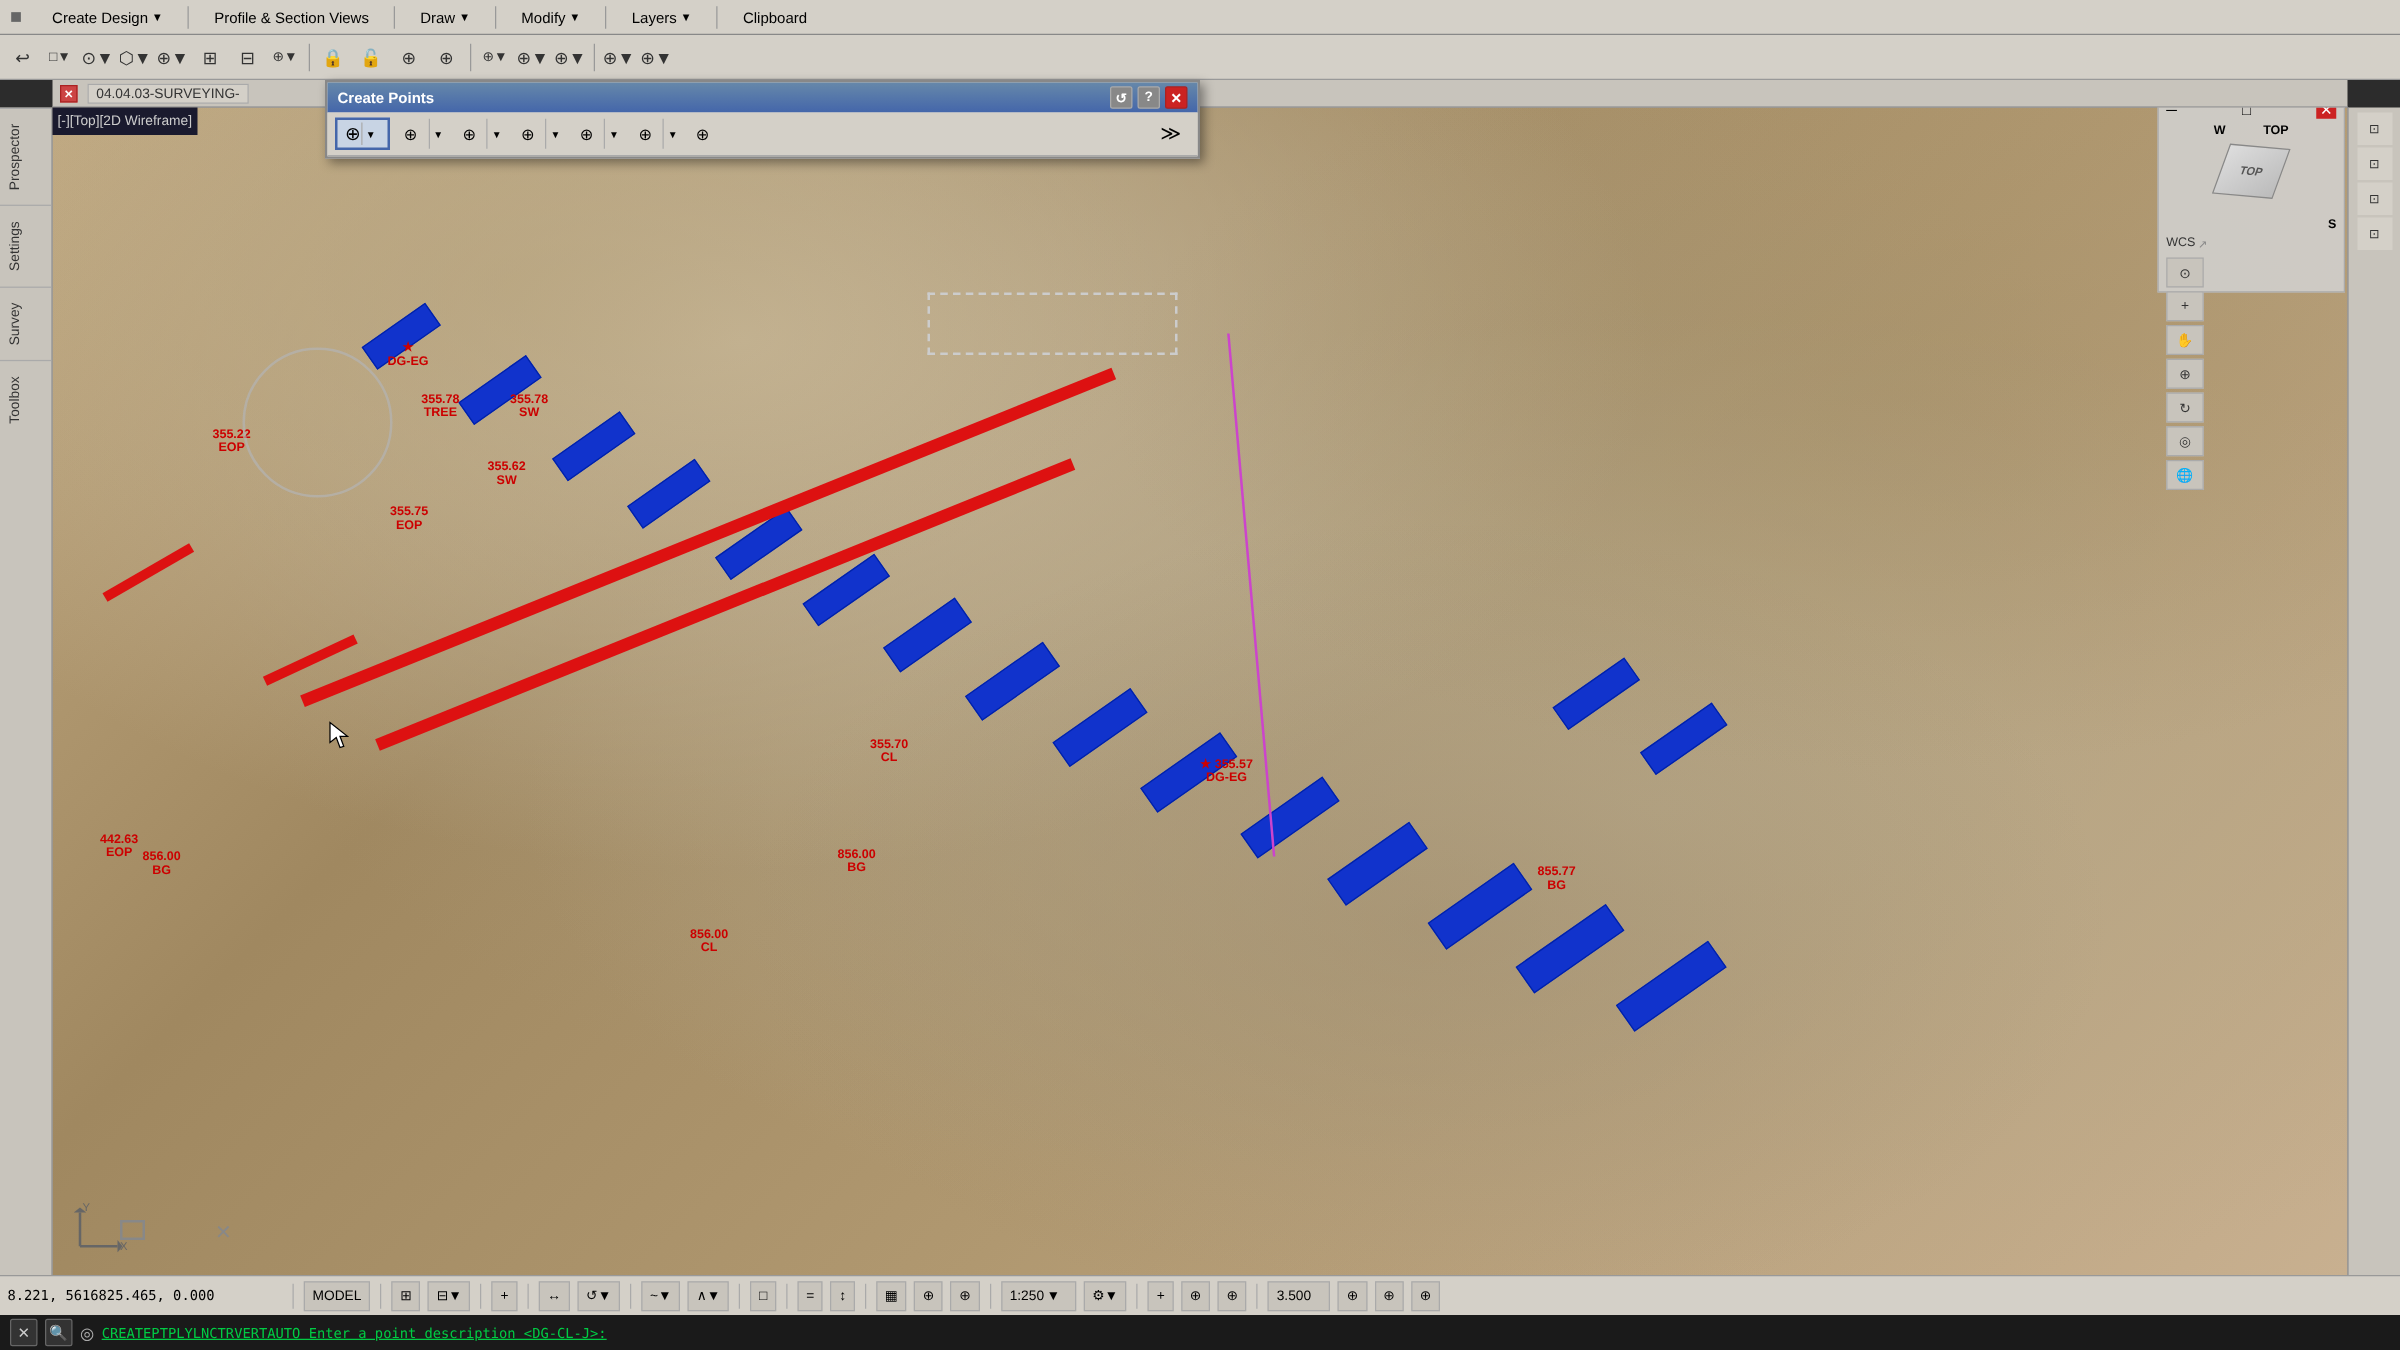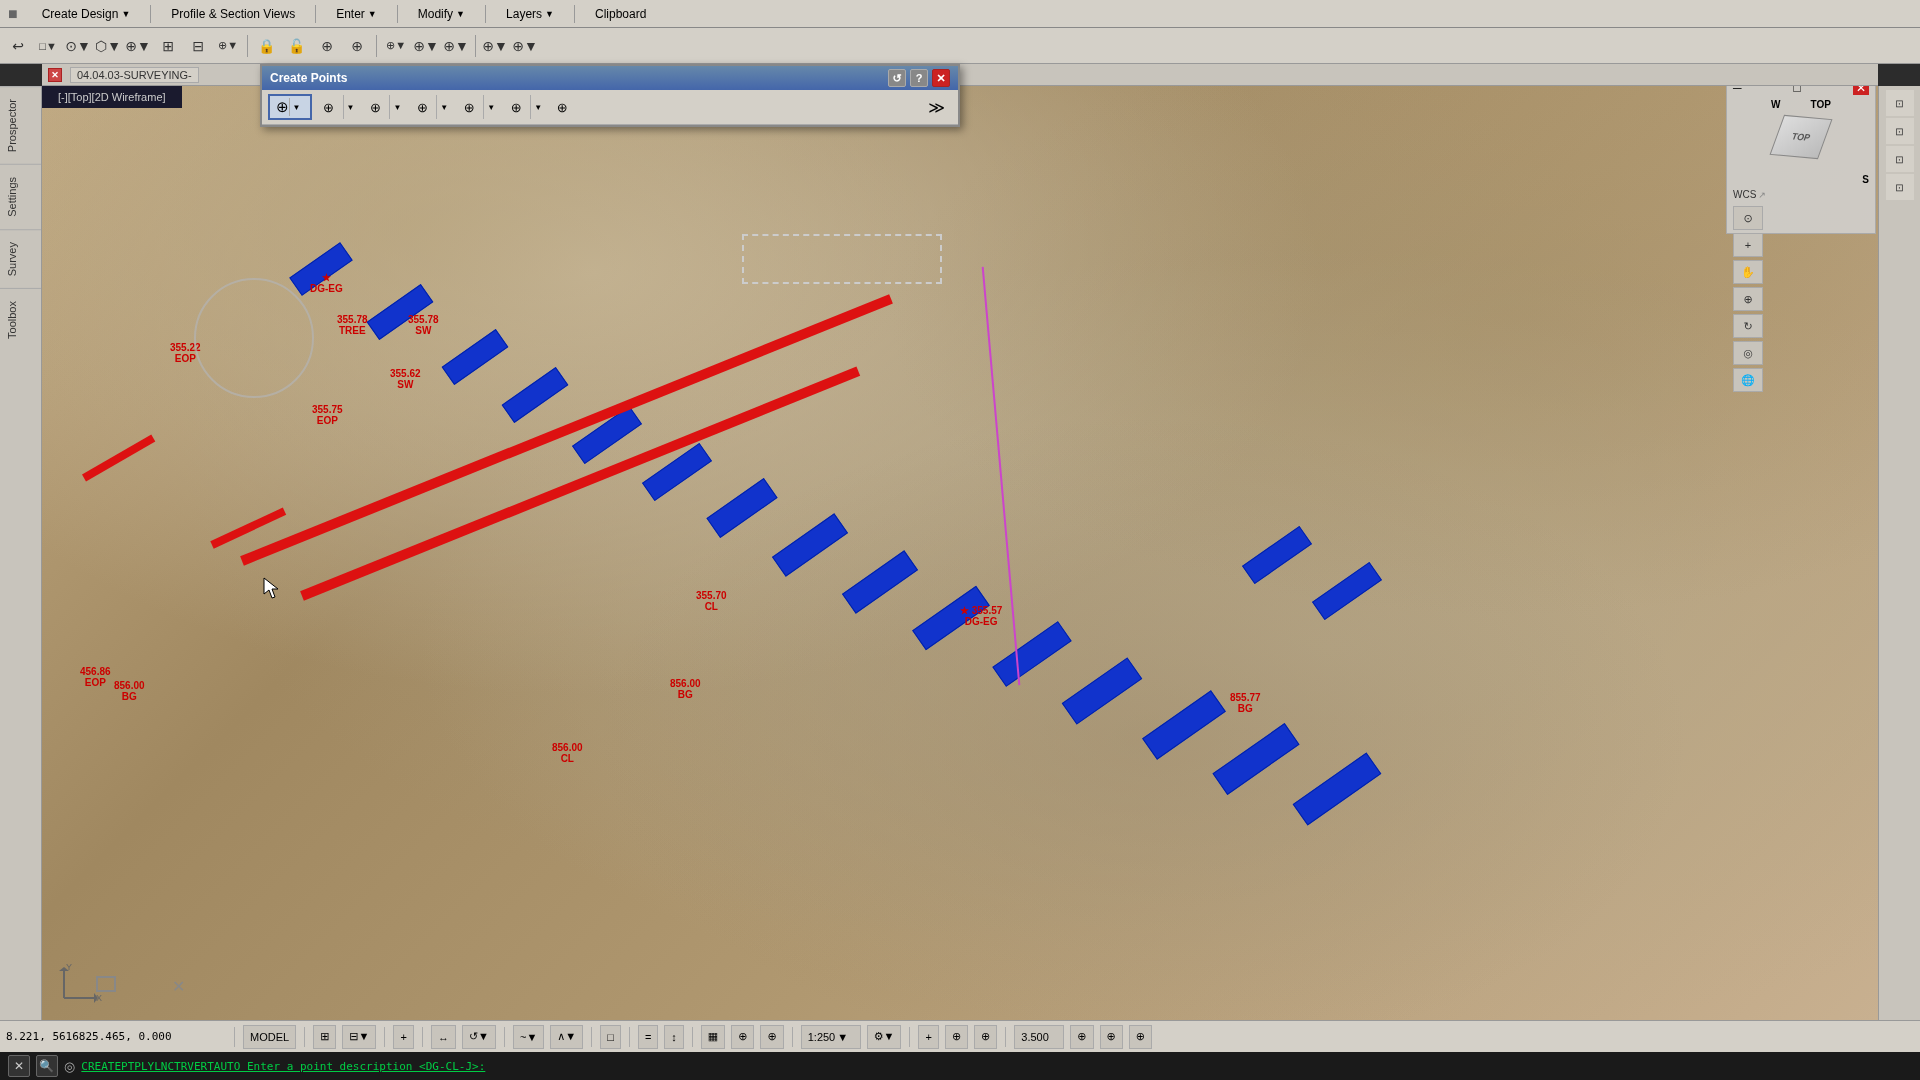--- a/index.html
+++ b/index.html
@@ -84,21 +84,21 @@
       text-align: center;
     }
 
     
     #viewport-label {
       position: absolute;
       top: 64px; left: 42px;
       background: #1a1a2e;
       color: #ccc;
       font-size: 11px;
-      padding: 2px 16px;
+      padding: 2px 4px;
       z-index: 60;
       display: flex;
       align-items: center;
       gap: 4px;
       height: 22px;
     }
 
     
     #canvas-area {
       position: absolute;
@@ -380,21 +380,21 @@
   <div class="menu-item">
     <span>Create Design</span>
     <span class="dropdown-arrow">▼</span>
   </div>
   <div class="menu-sep"></div>
   <div class="menu-item">
     <span>Profile &amp; Section Views</span>
   </div>
   <div class="menu-sep"></div>
   <div class="menu-item">
-    <span>Enter</span>
+    <span>Draw</span>
     <span class="dropdown-arrow">▼</span>
   </div>
   <div class="menu-sep"></div>
   <div class="menu-item">
     <span>Modify</span>
     <span class="dropdown-arrow">▼</span>
   </div>
   <div class="menu-sep"></div>
   <div class="menu-item">
     <span>Layers</span>
@@ -506,21 +506,21 @@
   </div>
   <div class="survey-label" style="left:654px;top:504px;">
     <div>355.70</div>
     <div>CL</div>
   </div>
   <div class="survey-label" style="left:918px;top:490px;margin-top:29px;">
     <div>★ 355.57</div>
     <div>DG-EG</div>
   </div>
   <div class="survey-label" style="left:38px;top:580px;">
-    <div>456.86</div>
+    <div>442.63</div>
     <div>EOP</div>
   </div>
   <div class="survey-label" style="left:72px;top:594px;">
     <div>856.00</div>
     <div>BG</div>
   </div>
   <div class="survey-label" style="left:628px;top:592px;">
     <div>856.00</div>
     <div>BG</div>
   </div>

